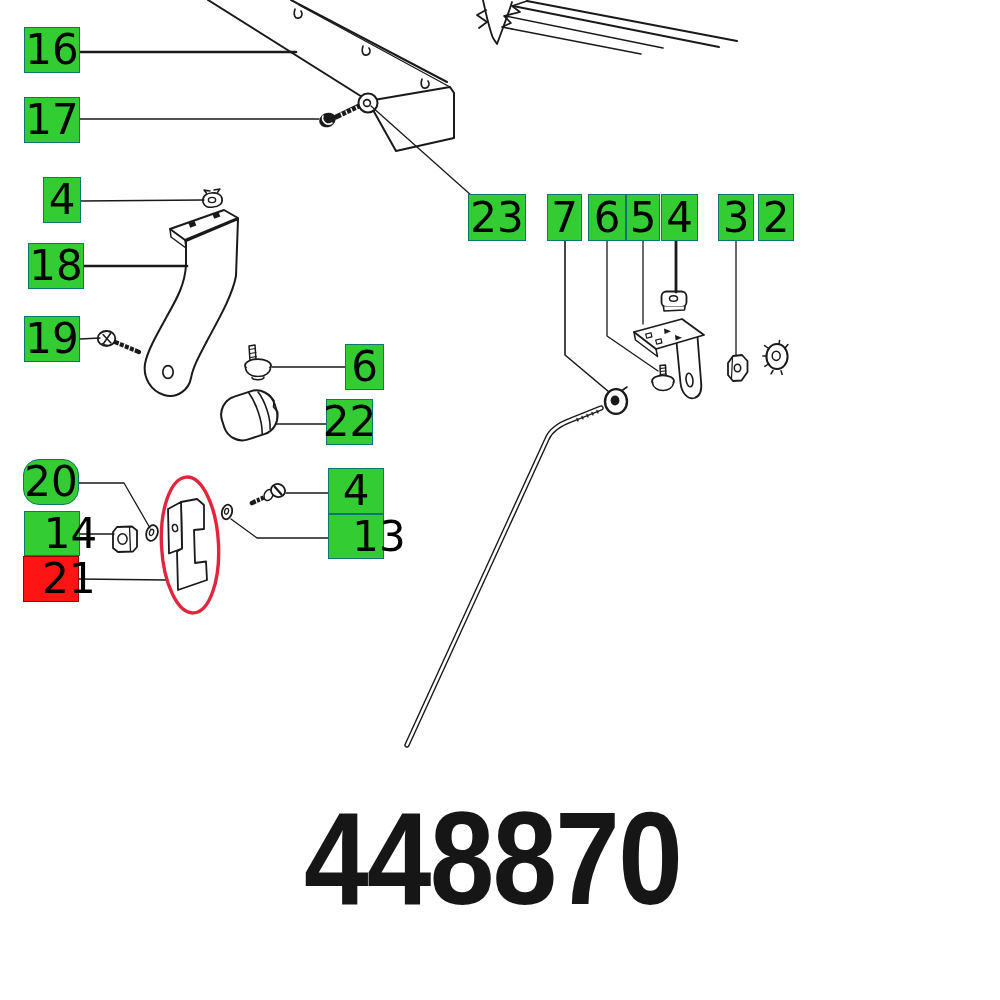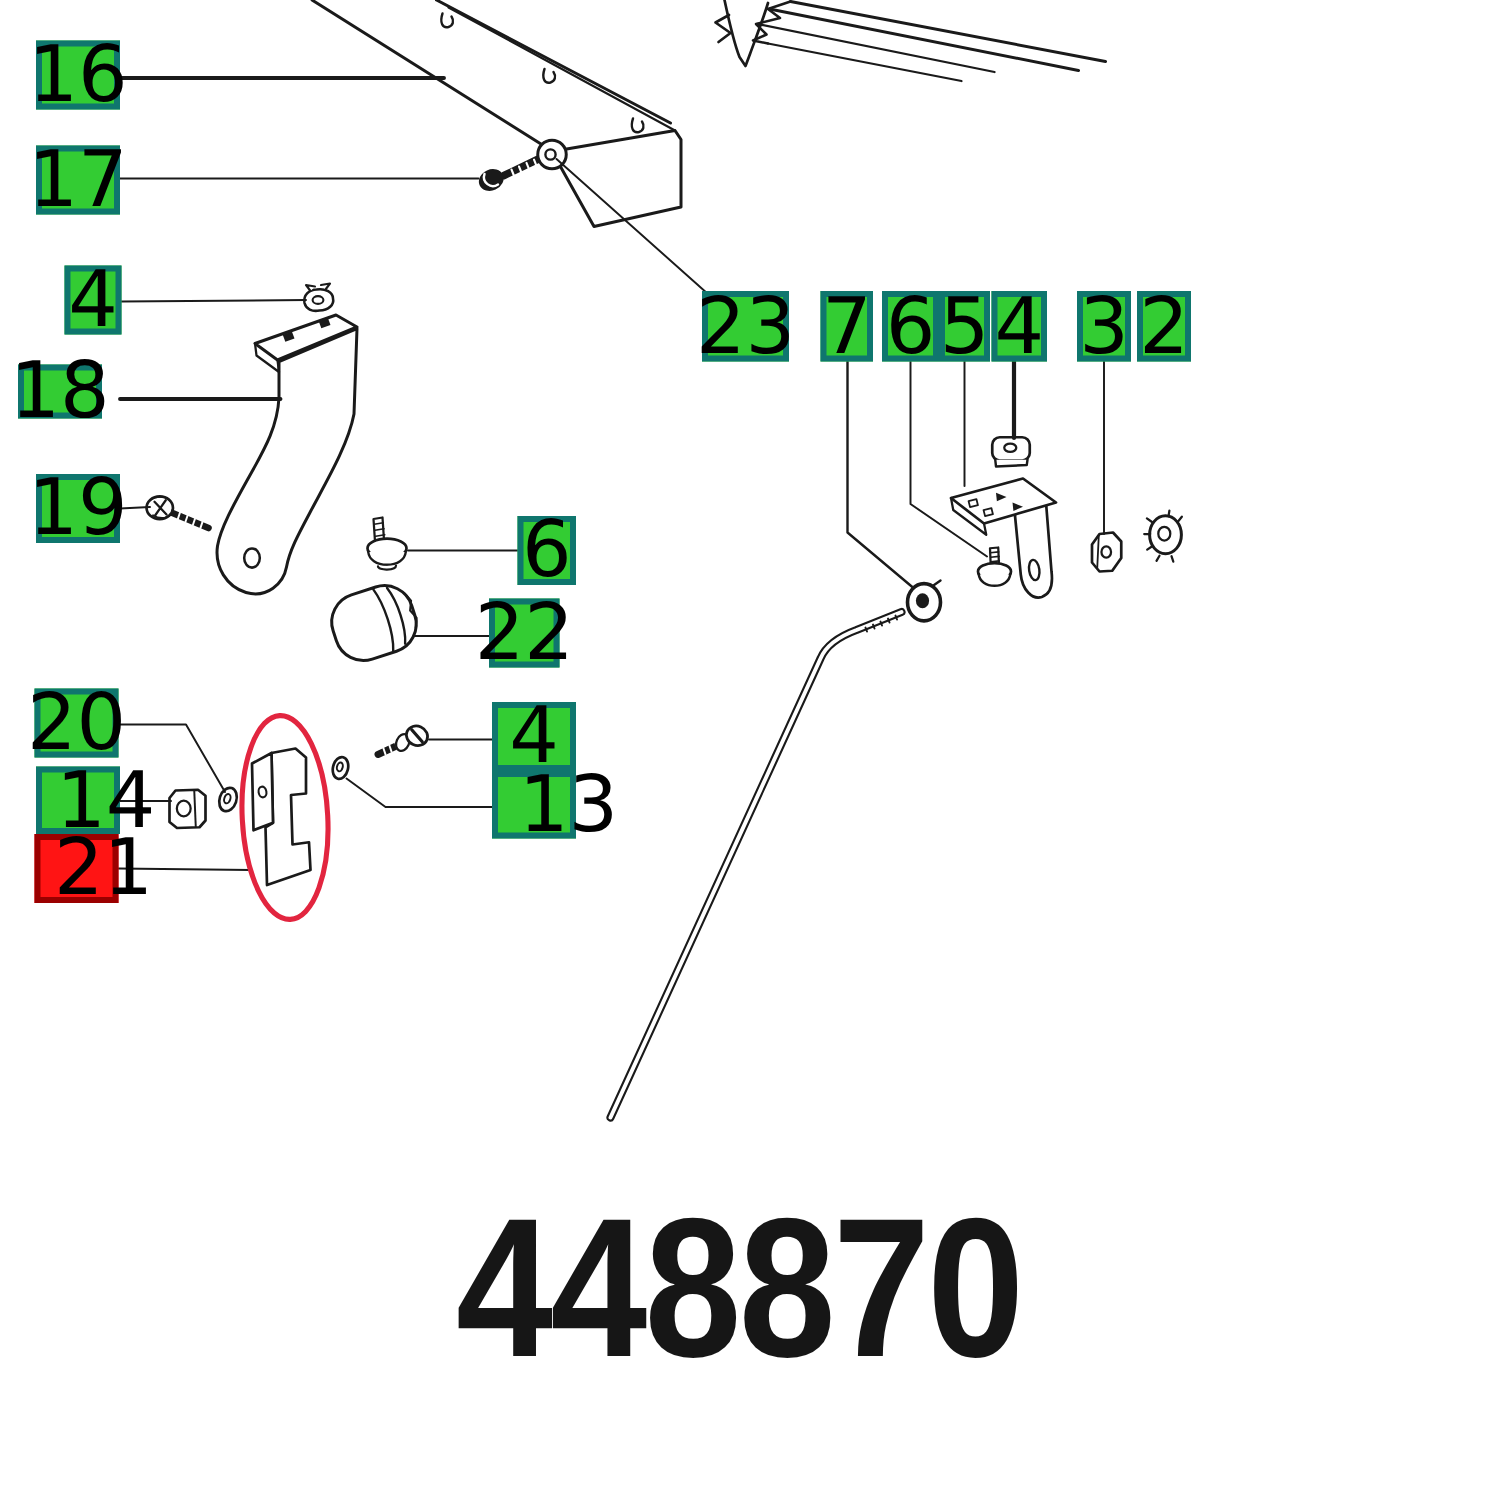--- a/index.html
+++ b/index.html
@@ -1,21 +1,21 @@
 <!DOCTYPE html>
 <html style="--label-green: #33cc33; --label-red: #ff1414; --highlight-red: #e2253f; --line: #1a1a1a;"><head>
 <meta charset="utf-8">
 <style>
   html,body{margin:0;padding:0;background:#fff;}
   #canvas{position:relative;width:1000px;height:1000px;background:#ffffff;overflow:hidden;
           font-family:"DejaVu Sans",sans-serif;}
   #drawing{position:absolute;left:0;top:0;}
   .label{position:absolute;box-sizing:border-box;display:flex;align-items:center;justify-content:center;
-         background:var(--label-green,#33cc33);border:4px solid #0f766e;color:#000;
-         font-size:52px;line-height:1;font-family:"DejaVu Sans",sans-serif;cursor:pointer;user-select:none;}
+         background:var(--label-green,#33cc33);border:1px solid #0f766e;color:#000;
+         font-size:42px;line-height:1;font-family:"DejaVu Sans",sans-serif;cursor:pointer;user-select:none;}
   .label.red{background:var(--label-red,#ff1414);border-color:#9b0000;padding-left:36px;}
   .hl{stroke:var(--highlight-red,#e2253f);}
   #partnum{position:absolute;left:280px;top:793px;width:400px;text-align:center;
            font-family:"Liberation Sans",sans-serif;font-weight:bold;font-size:132px;line-height:1;
            color:#161616;transform:scaleX(0.88);transform-origin:50% 0;letter-spacing:-2px;}
 </style>
 </head>
 <body>
 
 <div id="canvas">
@@ -195,25 +195,25 @@
         <path d="M736,241 L736,356"></path>
       </g>
 
       <ellipse class="hl" cx="190" cy="545" rx="28.5" ry="68" transform="rotate(-3 190 545)" stroke-width="3.4" fill="none"></ellipse>
     </g>
   </svg>
 
   <div class="label" style="left:24px;top:27px;width:56px;height:46px;">16</div>
   <div class="label" style="left:24px;top:97px;width:56px;height:46px;">17</div>
   <div class="label" style="left:43px;top:177px;width:38px;height:46px;">4</div>
-  <div class="label" style="left:12px;top:243px;width:56px;height:36px;">18</div>
+  <div class="label" style="left:28px;top:243px;width:56px;height:46px;">18</div>
   <div class="label" style="left:24px;top:316px;width:56px;height:46px;text-align:right;">19</div>
   <div class="label" style="left:345px;top:344px;width:39px;height:46px;">6</div>
   <div class="label" style="left:326px;top:399px;width:47px;height:46px;">22</div>
-  <div class="label" style="left:23px;top:459px;width:56px;height:46px;">20</div>
+  <div class="label" style="left:23px;top:459px;width:56px;height:46px;border-radius:16px;">20</div>
   <div class="label" style="left:24px;top:511px;width:56px;height:45px;padding-left:37px;">14</div>
   <div class="label red" style="left:23px;top:556px;width:56px;height:46px;">21</div>
   <div class="label" style="left:328px;top:468px;width:56px;height:46px;">4</div>
   <div class="label" style="left:328px;top:514px;width:56px;height:45px;padding-left:46px;">13</div>
   <div class="label" style="left:468px;top:194px;width:58px;height:47px;">23</div>
   <div class="label" style="left:547px;top:194px;width:35px;height:47px;">7</div>
   <div class="label" style="left:588px;top:194px;width:38px;height:47px;">6</div>
   <div class="label" style="left:626px;top:194px;width:34px;height:47px;">5</div>
   <div class="label" style="left:661px;top:194px;width:37px;height:47px;">4</div>
   <div class="label" style="left:718px;top:194px;width:36px;height:47px;">3</div>

